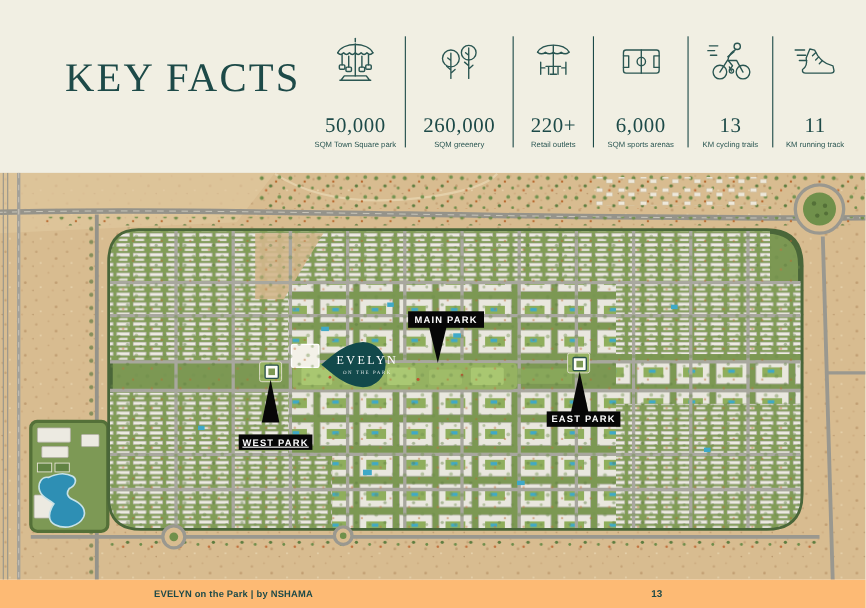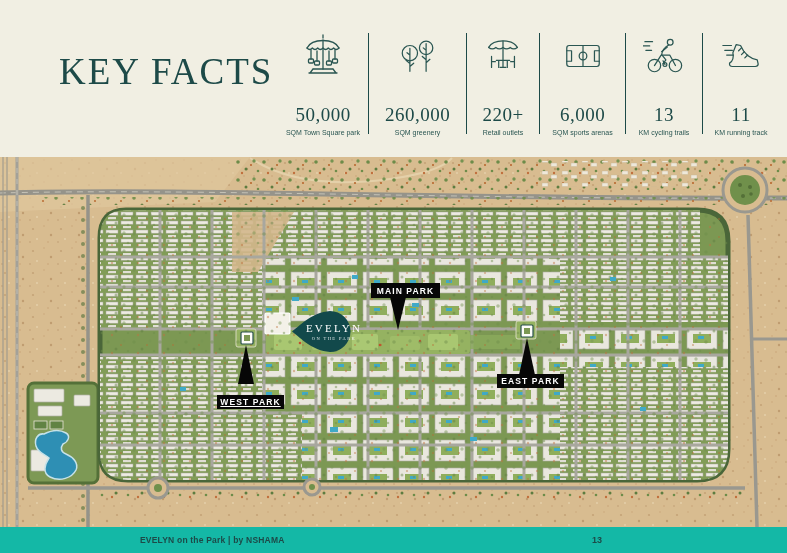--- a/index.html
+++ b/index.html
@@ -51,21 +51,21 @@
   .pin-wrap svg { position:absolute; top:0; left:0; }
   .pin-text {
     position:absolute; left:20px; top:0; width:48px; height:45px;
     display:flex; flex-direction:column; align-items:center; justify-content:center;
     color:#ffffff; font-family:"Liberation Serif", serif;
   }
   .pin-name { font-size:11px; letter-spacing:2.2px; }
   .pin-tagline { font-size:4.5px; letter-spacing:1.4px; margin-top:2px; color:rgba(255,255,255,0.88); }
 
   
-  .footer { position:absolute; top:527px; left:0; width:787px; height:26px; background:#14b8a6; }
+  .footer { position:absolute; top:527px; left:0; width:787px; height:26px; background:#fdba74; }
   .footer-text {
     position:absolute; left:140px; top:0; height:26px; line-height:26px;
     font-size:8.5px; font-weight:bold; color:#1d4a48; letter-spacing:0.2px;
   }
   .footer-page {
     position:absolute; left:585px; top:0; height:26px; line-height:26px; width:24px; text-align:center;
     font-size:9px; font-weight:bold; color:#1d4a48;
   }
 </style>
 </head>

